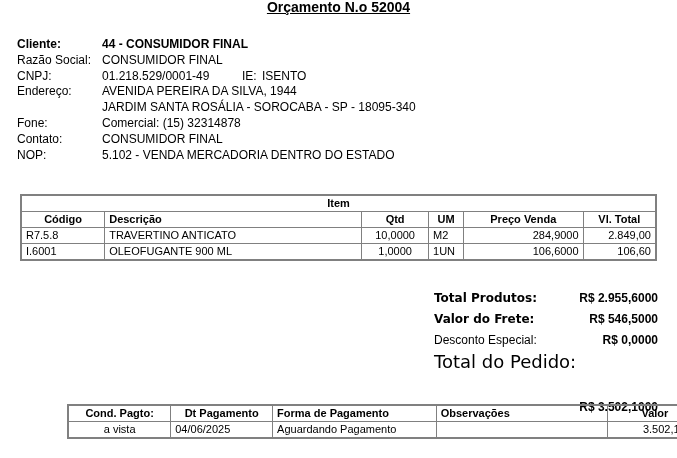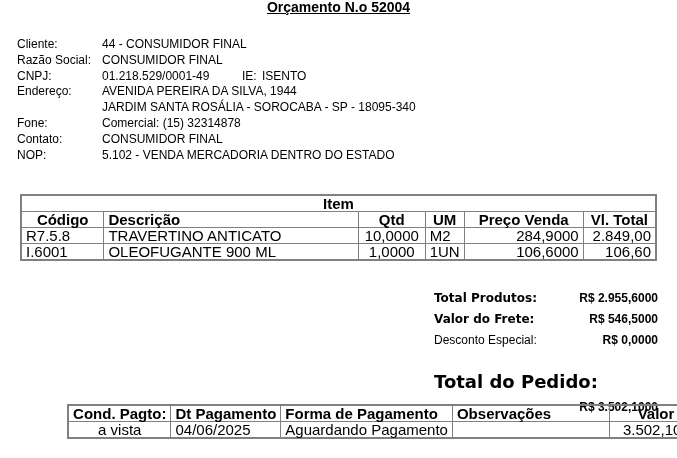--- a/index.html
+++ b/index.html
@@ -4,38 +4,38 @@
   <style>
     html, body { margin: 0; padding: 0; background: #ffffff; }
     body { width: 677px; height: 458px; position: relative; overflow: hidden;
            font-family: "Liberation Sans", sans-serif; font-size: 12px; color: #000; }
     .title { position: absolute; top: 0; left: 0; width: 677px; text-align: center;
              font-weight: bold; font-size: 14px; line-height: 14px; top: 0px; text-decoration: underline; }
     .client { position: absolute; left: 17px; top: 37px; }
     .client .row { height: 15.8px; line-height: 15.8px; white-space: nowrap; position: relative; }
     .client .lbl { position: absolute; left: 0; }
     .client .val { position: absolute; left: 85px; }
-    .client .bold { font-weight: normal; }
+    .client .bold { font-weight: bold; }
     .client .ie { position: absolute; left: 225px; }
 
-    table { border-collapse: collapse; position: absolute; font-size: 15px; }
+    table { border-collapse: collapse; position: absolute; font-size: 11px; }
     td, th { border: 1px solid #808080; padding: 0 4px; height: 15px; line-height: 15px; white-space: nowrap; }
     .items { left: 20px; top: 194px; width: 637px; border: 2px solid #808080; }
     .items th { font-weight: bold; }
     .pay { left: 20px; top: 404px; width: 637px; border: 2px solid #808080; margin-left: 47px; }
     .center { text-align: center; }
     .right { text-align: right; }
     .left { text-align: left; }
 
     .totals { position: absolute; left: 434px; top: 291px; width: 224px; text-align: center; }
     .totals .row { position: relative; height: 21px; }
     .totals .lbl { position: absolute; left: 0; }
     .totals .val { position: absolute; right: 0; font-weight: bold; }
     .totals .heavy { font-weight: 900; font-family: "DejaVu Sans", sans-serif; font-size: 12px; }
-    .totals .big { font-weight: 700; font-family: "DejaVu Sans", sans-serif; font-size: 18px; margin-top: 20px; }
+    .totals .big { font-weight: 400; font-family: "DejaVu Sans", sans-serif; font-size: 18px; }
   </style>
 </head>
 <body>
 
 <div class="title">Orçamento N.o 52004</div>
 
 <div class="client">
   <div class="row">
     <span class="lbl bold">Cliente:</span>
     <span class="val bold">44 - CONSUMIDOR FINAL</span>

